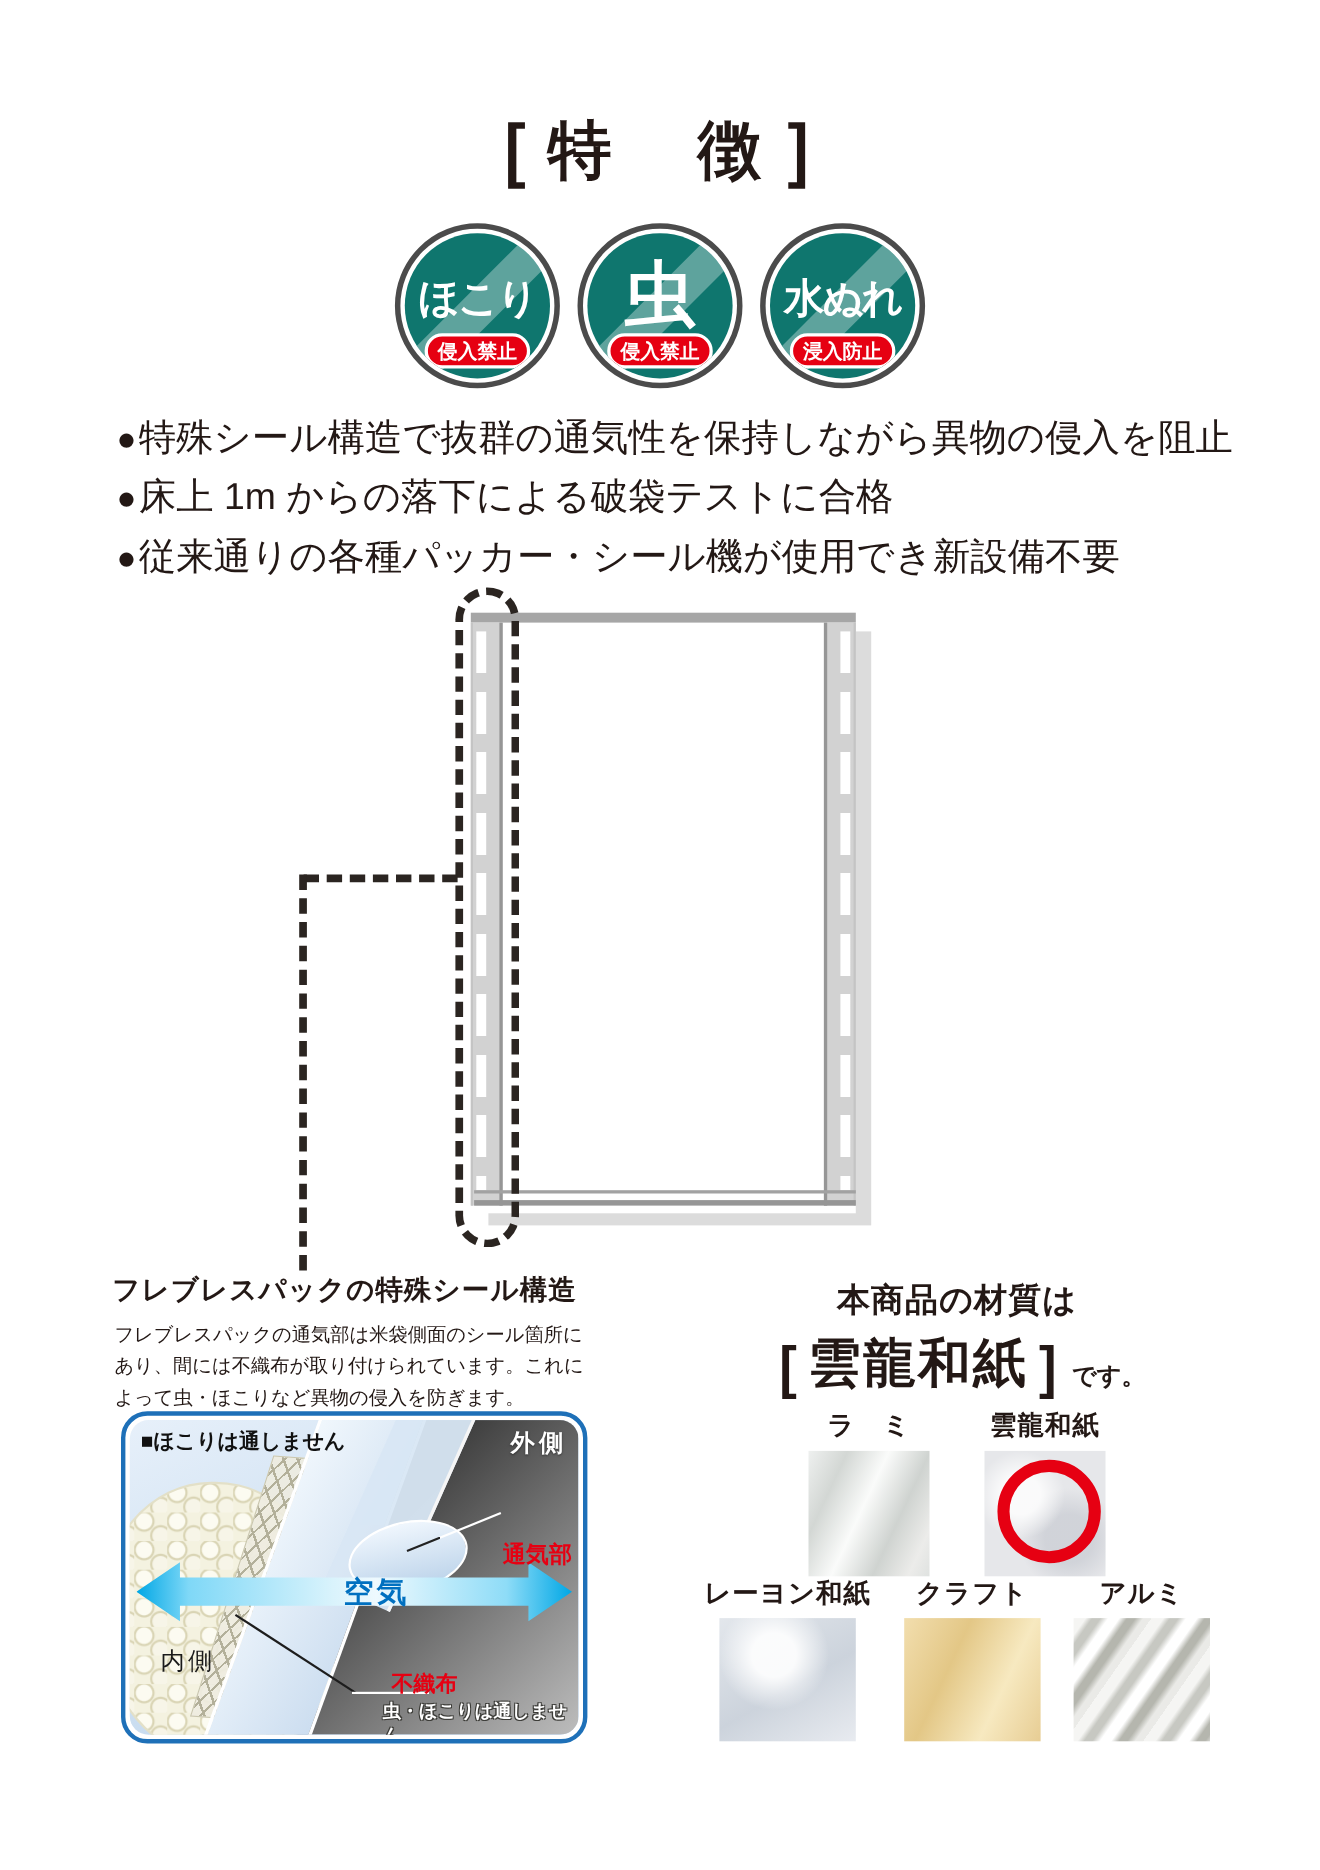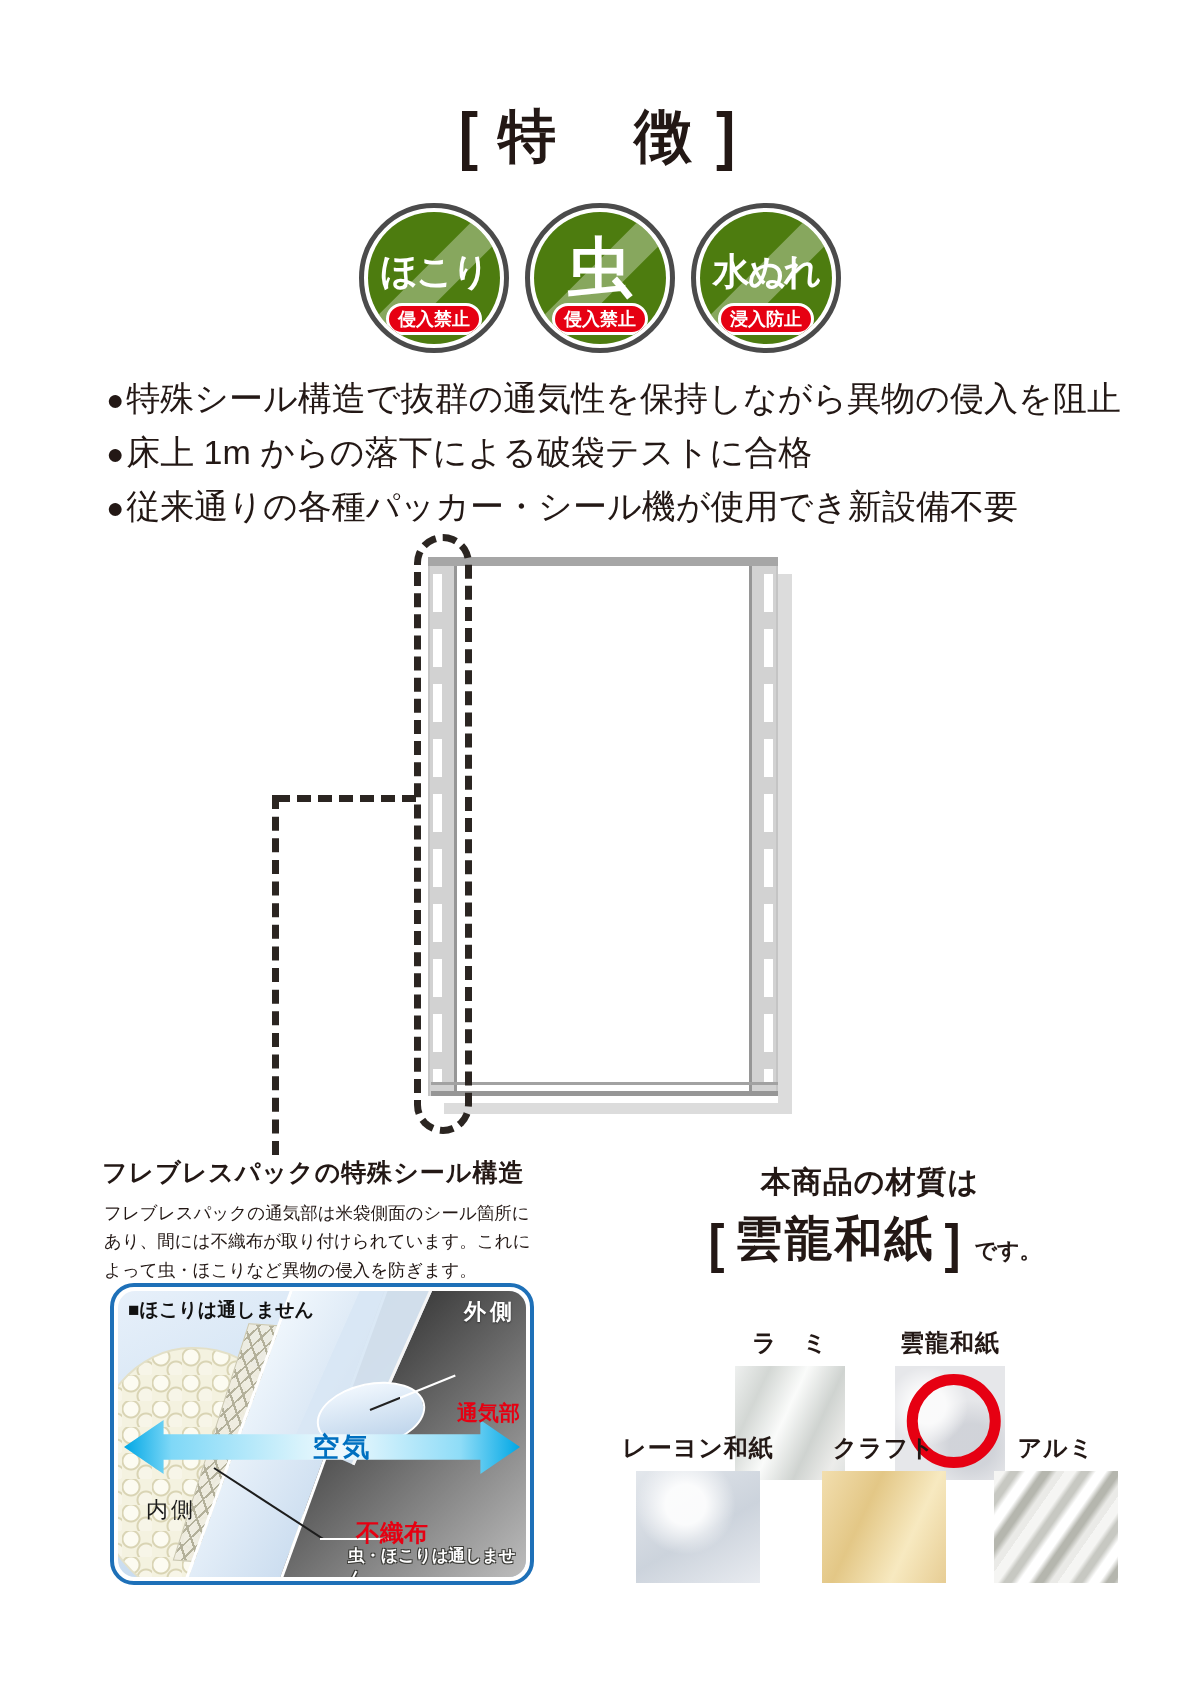--- a/index.html
+++ b/index.html
@@ -9,21 +9,21 @@
 
   
   .title-row { position:absolute; top:98px; left:0; width:1200px; text-align:center;
                font-size:58px; font-weight:600; letter-spacing:6px; }
   .title-row .bracket { display:inline-block; transform:scaleY(1.12); font-weight:bold; margin:0 14px; }
   .title-row .title-text { letter-spacing:10px; }
 
   
   .badges { position:absolute; top:203px; left:0; width:1200px; display:flex; justify-content:center; gap:16px; }
   .badge { width:150px; height:150px; border-radius:50%; border:5px solid #4b4b4b; background:#fff; position:relative; }
-  .badge-inner { position:absolute; inset:4px; border-radius:50%; background:#4d7c0f; overflow:hidden; }
+  .badge-inner { position:absolute; inset:4px; border-radius:50%; background:#0f766e; overflow:hidden; }
   .badge-stripe { position:absolute; left:50%; top:-45px; width:32px; height:230px; margin-left:-16px;
                   background:rgba(255,255,255,0.33); transform:rotate(45deg); }
   .badge-label { position:absolute; left:0; right:0; top:50%; transform:translateY(-62%);
                  text-align:center; color:#fff; font-family:"DejaVu Serif","Liberation Serif",serif;
                  font-weight:bold; }
   .badge-label.small { font-size:37px; letter-spacing:-2px; }
   .badge-label.big { font-size:64px; }
   .badge-sub { position:absolute; bottom:9px; left:50%; transform:translateX(-50%);
                background:#e60012; border:3px solid #fff; border-radius:999px;
                color:#fff; font-size:18px; font-weight:bold; line-height:1; padding:4px 9px; white-space:nowrap; }
@@ -92,35 +92,35 @@
   .diag-outside { position:absolute; right:10px; top:6px; font-size:22px; font-weight:bold; color:#fff;
                   letter-spacing:4px; text-shadow:0 1px 2px rgba(0,0,0,.5); }
   .diag-vent-line { position:absolute; left:252px; top:118px; width:92px; height:2px;
                     background:linear-gradient(90deg,#222 0 35%, #fff 35% 100%);
                     transform:rotate(-22deg); transform-origin:left center; }
   .diag-vent { position:absolute; right:6px; top:70px; font-size:21px; font-weight:bold; color:#e60012;margin-top:38px; }
   .diag-inside { position:absolute; left:28px; top:204px; font-size:22px; font-weight:normal; color:#1a1a1a; letter-spacing:3px; }
   .diag-fabric-slant { position:absolute; left:96px; top:176px; width:130px; height:2px; background:#1d1d1d;
                        transform:rotate(33deg); transform-origin:left center; }
   .diag-fabric-h { position:absolute; left:202px; top:247px; width:70px; height:2px; background:#fff; }
-  .diag-fabric { position:absolute; left:238px; top:226px; font-size:24px; font-weight:bold; color:#e60012; }
+  .diag-fabric { position:absolute; left:238px; top:226px; font-size:20px; font-weight:bold; color:#e60012; }
   .diag-note { position:absolute; left:230px; top:254px; font-size:16.5px; font-weight:bold; color:#fff;
                text-shadow:-1px -1px 0 #3c3c38, 1px -1px 0 #3c3c38, -1px 1px 0 #3c3c38, 1px 1px 0 #3c3c38; }
 
   
   .mat-wrap { position:absolute; left:650px; top:1162px; width:440px; text-align:center; }
   .mat-intro { font-size:30px; font-weight:bold; letter-spacing:1px; }
   .mat-name-row { margin-top:4px; display:flex; justify-content:center; align-items:flex-end; }
   .mat-bracket { font-size:48px; font-weight:bold; transform:scaleY(1.1); margin:0 10px; }
   .mat-name { font-size:48px; font-weight:bold; letter-spacing:2px; }
   .mat-suffix { font-size:22px; font-weight:bold; margin-left:4px; padding-bottom:5px; }
 
   .sample-row { position:absolute; left:650px; width:440px; display:flex; justify-content:center; }
-  .sample-row.row1 { top:1280px; gap:50px;margin-top:47px; }
-  .sample-row.row2 { top:1432px; gap:48px; }
+  .sample-row.row1 { top:1280px; gap:50px; }
+  .sample-row.row2 { top:1432px; gap:30px; }
   .sample { display:flex; flex-direction:column; align-items:center; }
   .sample-label { font-size:24px; font-weight:600; letter-spacing:1px; white-space:nowrap; }
   .swatch { margin-top:7px; position:relative; }
   .row1 .swatch { width:110px; height:114px; }
   .row2 .swatch { width:124px; height:112px; }
   .swatch.lami { background:linear-gradient(115deg,#eef0ef 0%,#d3d7d4 22%,#fafbfa 45%,#cfd3d0 68%,#ececea 88%,#dfe2e0 100%); }
   .swatch.unryu { background:
       radial-gradient(circle at 30% 35%, rgba(255,255,255,.8) 0 18px, rgba(0,0,0,0) 40px),
       radial-gradient(circle at 70% 70%, rgba(200,203,210,.7) 0 22px, rgba(0,0,0,0) 46px),
       #e6e7ea; }

